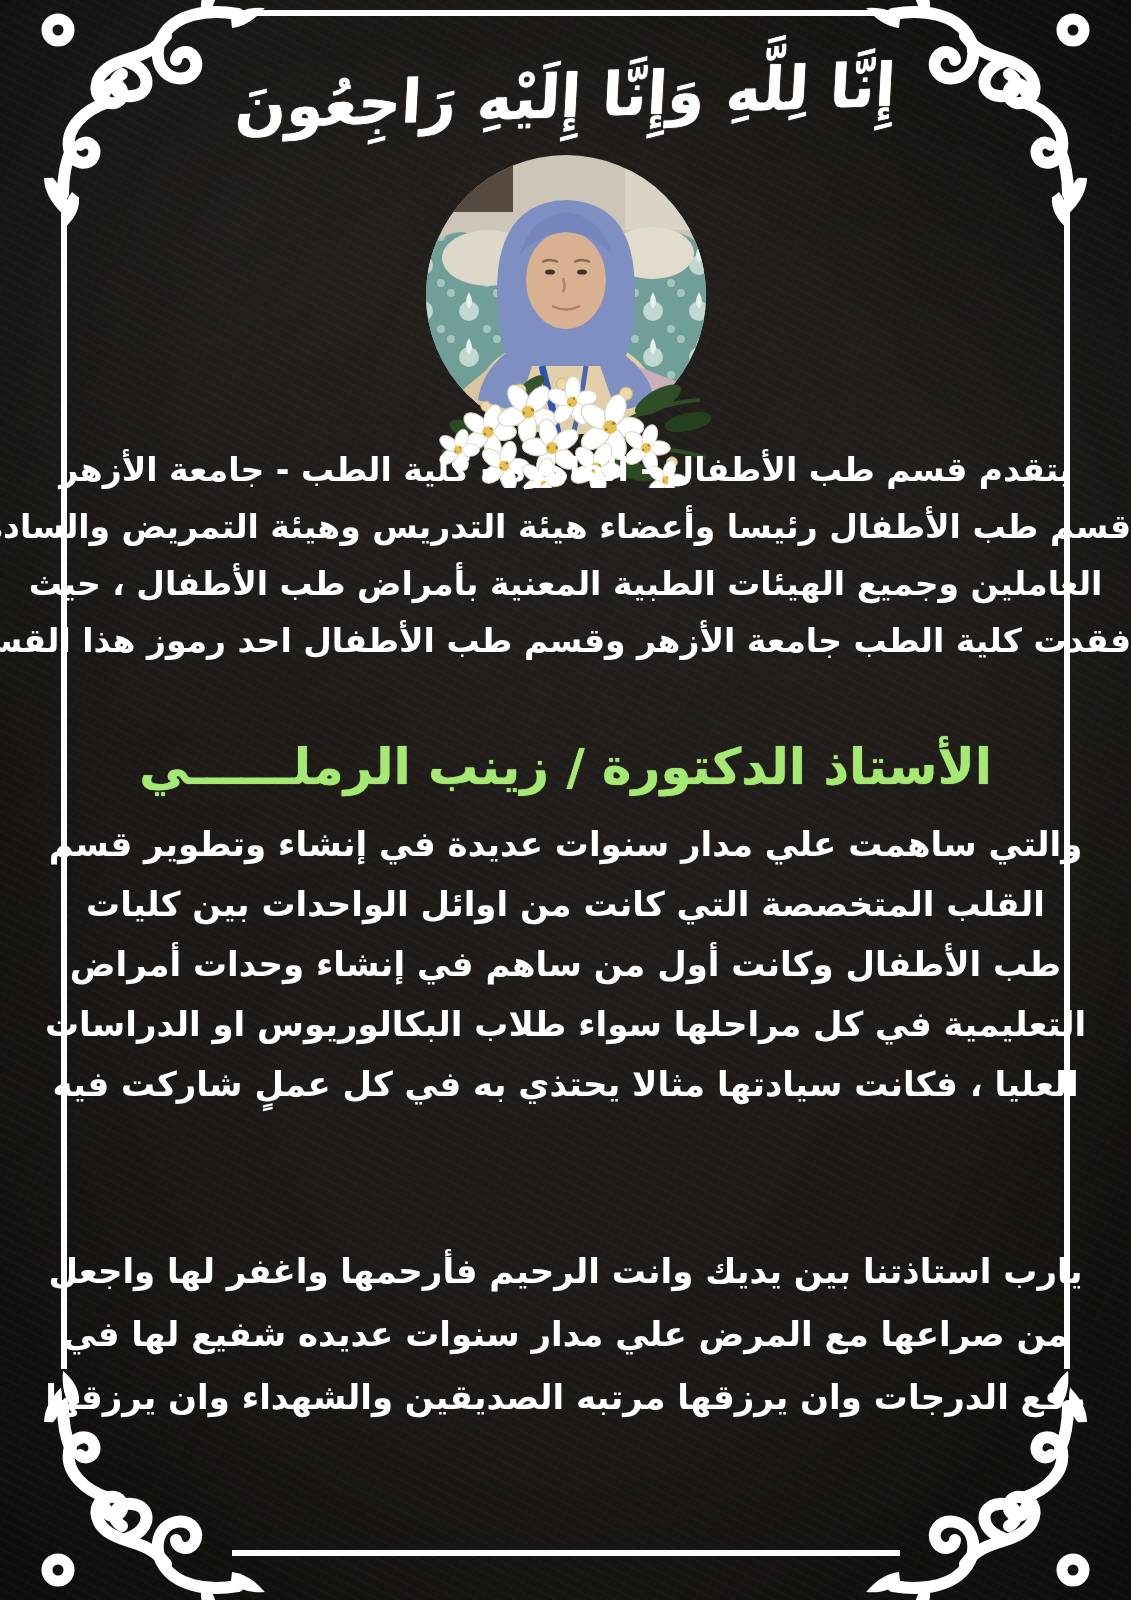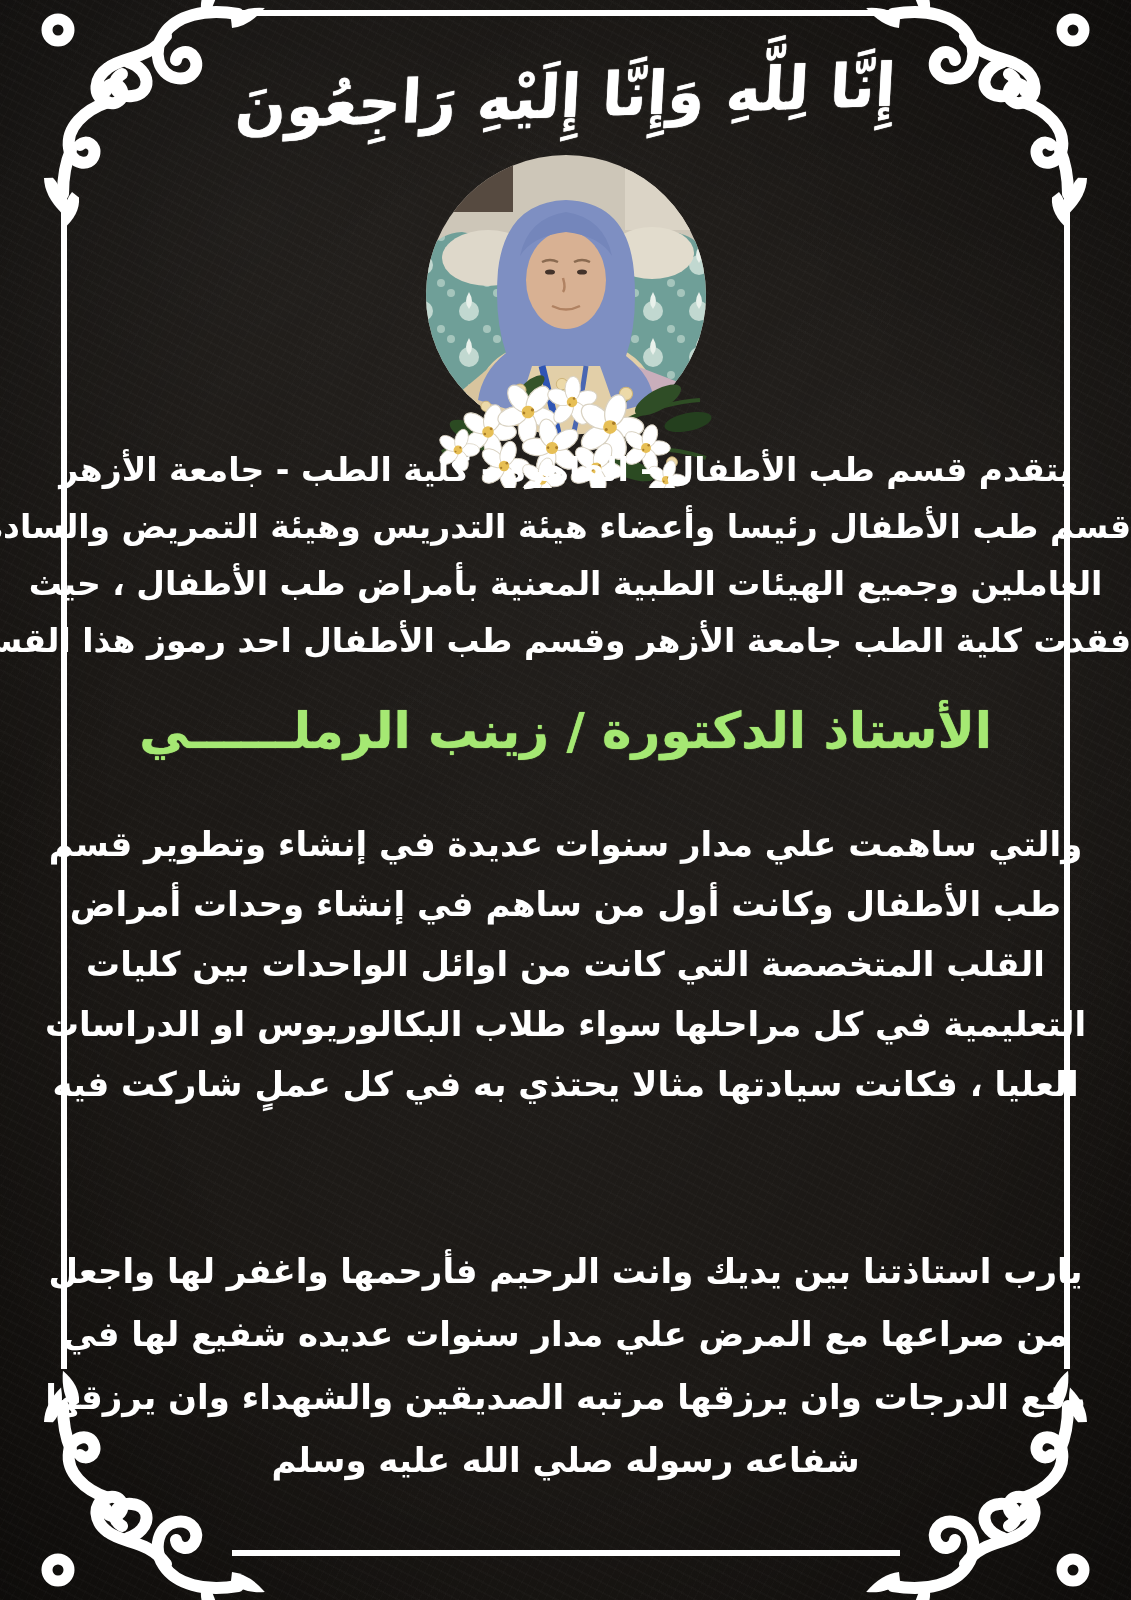--- a/index.html
+++ b/index.html
@@ -30,21 +30,21 @@
     font-size:60px;font-weight:bold;
     transform:rotate(-2deg) skewX(-5deg);
     text-shadow:0 0 1px #fff;
     z-index:4;white-space:nowrap;
   }
   .photo-wrap{position:absolute;top:150px;left:50%;transform:translateX(-50%);z-index:2;}
   .textblock{position:absolute;left:0;width:100%;z-index:5;color:var(--ink,#fff);font-weight:bold;}
   .textblock .line{text-align:center;white-space:nowrap;}
   .intro{top:441px;font-size:33px;}
   .intro .line{line-height:57px;}
-  .deceased{top:688px;height:86px;line-height:86px;font-size:50px;color:var(--accent,#a5e873);
+  .deceased{top:724px;height:86px;line-height:86px;font-size:50px;color:var(--accent,#a5e873);
     text-align:center;white-space:nowrap;text-shadow:0 0 1px var(--accent,#a5e873);}
   .tribute{top:814px;font-size:34px;}
   .tribute .line{line-height:60px;}
   .prayer{top:1240px;font-size:34px;}
   .prayer .line{line-height:63px;}
 </style>
 </head>
 <body>
 
 <div class="canvas">
@@ -185,25 +185,24 @@
     <div class="line">يتقدم قسم طب الأطفال - القاهره - كلية الطب - جامعة  الأزهر</div>
     <div class="line">قسم طب الأطفال  رئيسا وأعضاء هيئة التدريس وهيئة التمريض والسادة</div>
     <div class="line">العاملين  وجميع الهيئات الطبية المعنية بأمراض طب الأطفال ، حيث</div>
     <div class="line">فقدت كلية الطب جامعة الأزهر وقسم طب الأطفال احد رموز هذا القسم</div>
   </div>
 
   <div class="textblock deceased" dir="rtl">الأستاذ الدكتورة / زينب الرملــــــي</div>
 
   <div class="textblock tribute" dir="rtl">
     <div class="line">والتي ساهمت علي مدار سنوات عديدة في إنشاء وتطوير قسم</div>
+    <div class="line">القلب المتخصصة التي كانت من اوائل الواحدات بين كليات</div>
     <div class="line">طب الأطفال وكانت  أول من ساهم في إنشاء وحدات أمراض</div>
-    <div class="line">القلب المتخصصة التي كانت من اوائل الواحدات بين كليات</div>
     <div class="line">التعليمية في كل مراحلها سواء طلاب البكالوريوس او الدراسات</div>
     <div class="line">العليا ، فكانت سيادتها مثالا يحتذي به في كل عملٍ شاركت فيه</div>
   </div>
 
   <div class="textblock prayer" dir="rtl">
     <div class="line">يارب استاذتنا بين يديك وانت الرحيم فأرحمها واغفر لها واجعل</div>
     <div class="line">من صراعها مع المرض علي مدار سنوات عديده شفيع لها في</div>
     <div class="line">رفع الدرجات وان يرزقها مرتبه الصديقين والشهداء وان يرزقها</div>
-    <div class="line">شفاعه رسوله صلي الله عليه وسلم</div>
   </div>
 </div>
 
 </body></html>

